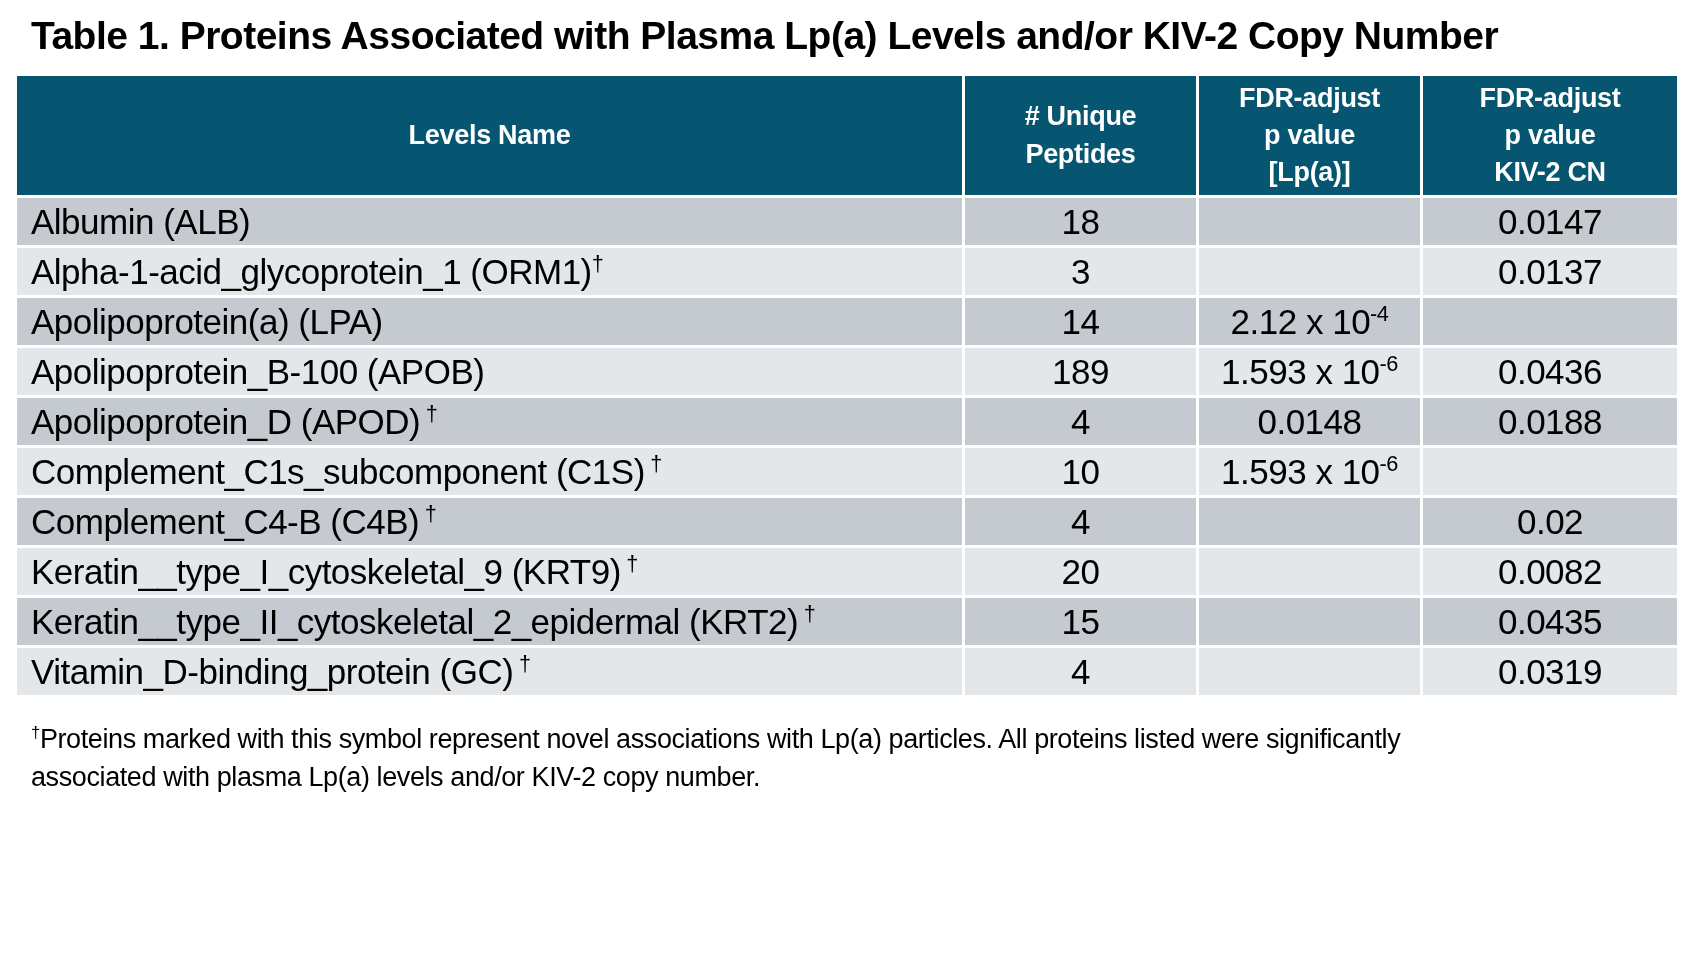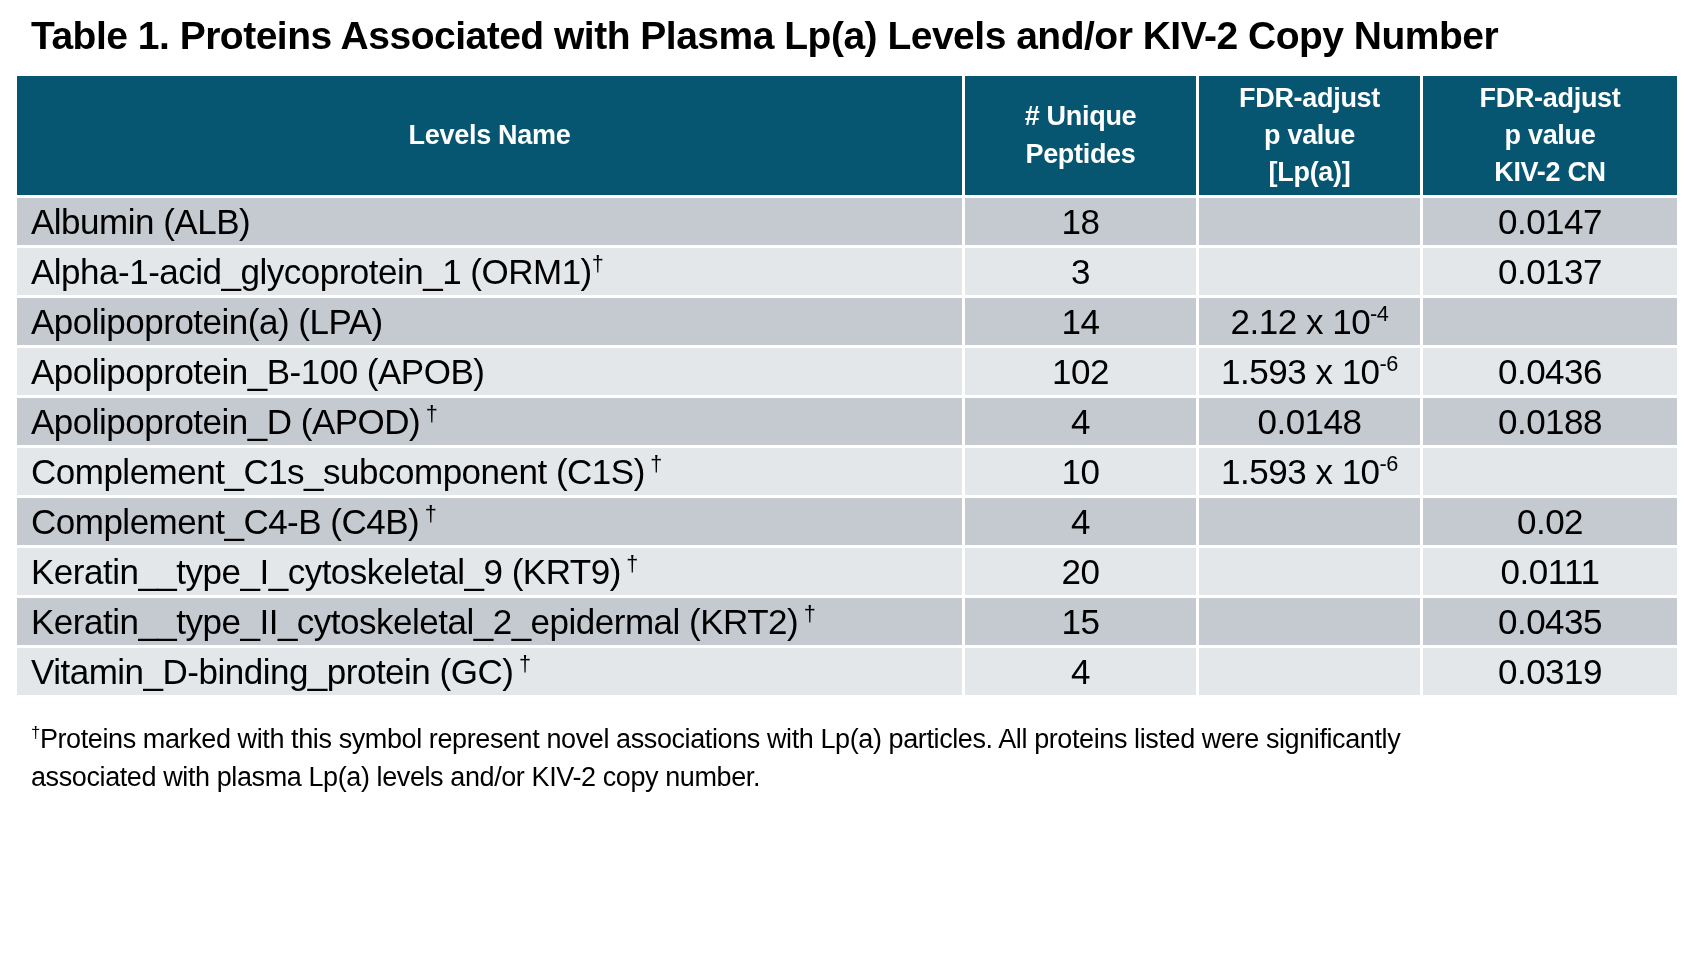--- a/index.html
+++ b/index.html
@@ -98,21 +98,21 @@
       <td class="num">0.0137</td>
     </tr>
     <tr>
       <td class="protein"><span>Apolipoprotein(a) (LPA)</span><sup></sup></td>
       <td class="num">14</td>
       <td class="num"><span>2.12 x 10</span><sup>-4</sup></td>
       <td class="num"></td>
     </tr>
     <tr>
       <td class="protein"><span>Apolipoprotein_B-100 (APOB)</span><sup></sup></td>
-      <td class="num">102</td>
+      <td class="num">189</td>
       <td class="num"><span>1.593 x 10</span><sup>-6</sup></td>
       <td class="num">0.0436</td>
     </tr>
     <tr>
       <td class="protein"><span>Apolipoprotein_D (APOD)</span><sup> †</sup></td>
       <td class="num">4</td>
       <td class="num"><span>0.0148</span><sup></sup></td>
       <td class="num">0.0188</td>
     </tr>
     <tr>
@@ -124,21 +124,21 @@
     <tr>
       <td class="protein"><span>Complement_C4-B (C4B)</span><sup> †</sup></td>
       <td class="num">4</td>
       <td class="num"><span></span><sup></sup></td>
       <td class="num">0.02</td>
     </tr>
     <tr>
       <td class="protein"><span>Keratin__type_I_cytoskeletal_9 (KRT9)</span><sup> †</sup></td>
       <td class="num">20</td>
       <td class="num"><span></span><sup></sup></td>
-      <td class="num">0.0111</td>
+      <td class="num">0.0082</td>
     </tr>
     <tr>
       <td class="protein"><span>Keratin__type_II_cytoskeletal_2_epidermal (KRT2)</span><sup> †</sup></td>
       <td class="num">15</td>
       <td class="num"><span></span><sup></sup></td>
       <td class="num">0.0435</td>
     </tr>
     <tr>
       <td class="protein"><span>Vitamin_D-binding_protein (GC)</span><sup> †</sup></td>
       <td class="num">4</td>

